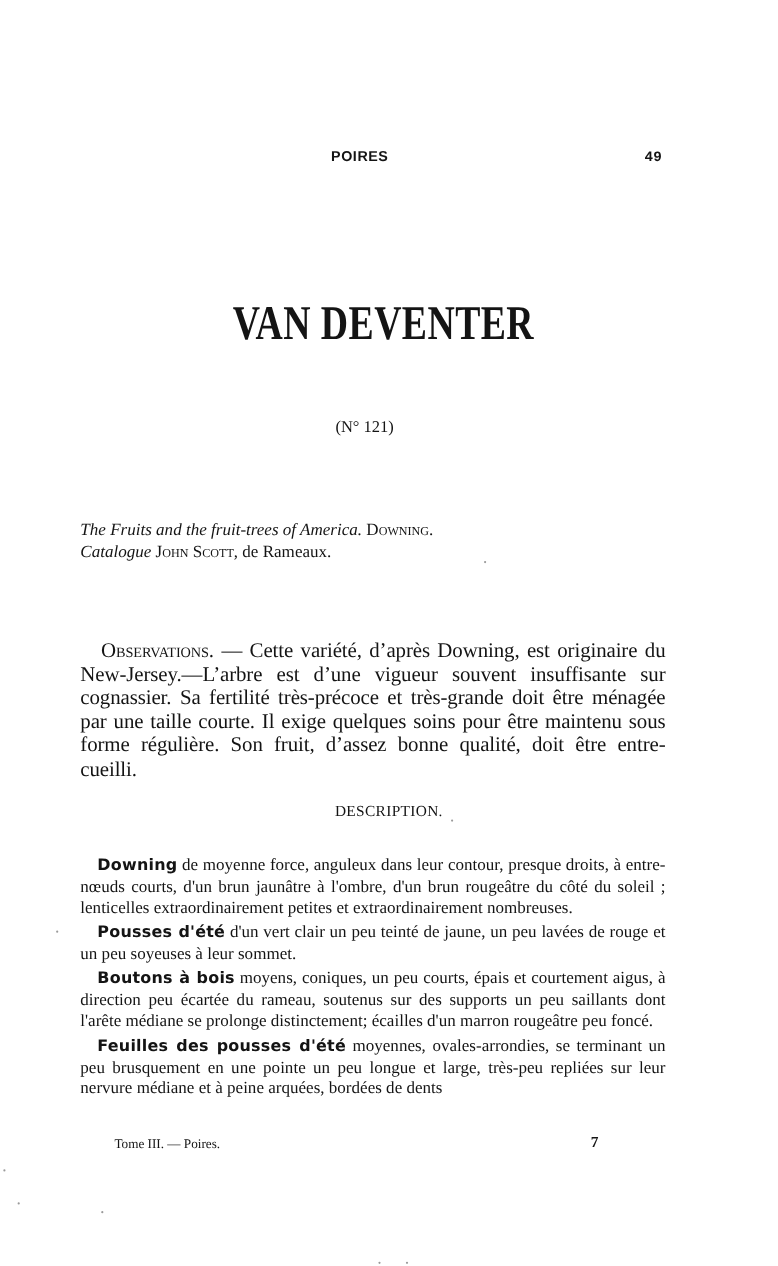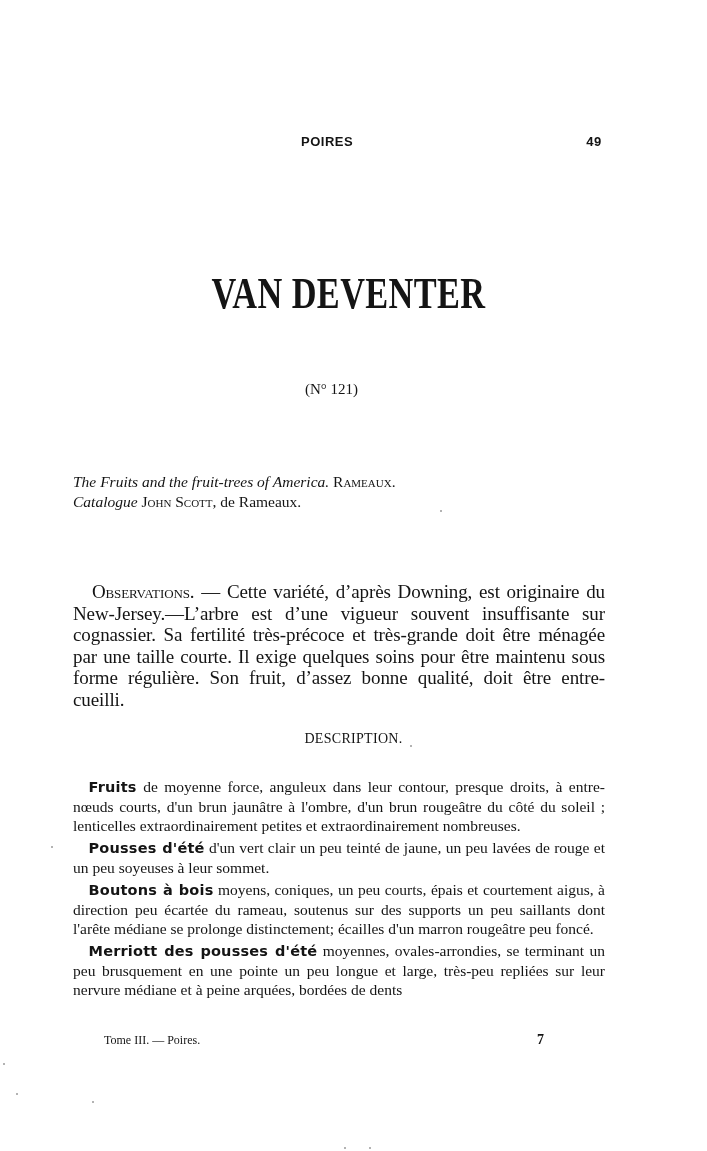--- a/index.html
+++ b/index.html
@@ -161,37 +161,37 @@
     <span class="page-number">49</span>
   </div>
 
   <h1 class="main-title" style="margin:0;">VAN DEVENTER</h1>
 
   <div class="variety-number">(N° 121)</div>
 
   <div class="references">
     <div class="ref-line">
       <span class="ref-italic">The Fruits and the fruit-trees of America.</span>
-      <span class="smallcaps">Rameaux.</span>
+      <span class="smallcaps">Downing.</span>
     </div>
     <div class="ref-line">
       <span class="ref-italic">Catalogue</span>
       <span class="smallcaps">John Scott</span><span>, de Rameaux.</span>
     </div>
   </div>
 
   <p class="observations" style="margin:0;"> <span class="obs-label">Observations.</span><span> — Cette variété, d’après Downing, est originaire du New-Jersey.—L’arbre est d’une vigueur souvent insuffisante sur cognassier. Sa fertilité très-précoce et très-grande doit être ménagée par une taille courte. Il exige quelques soins pour être maintenu sous forme régulière. Son fruit, d’assez bonne qualité, doit être entre-cueilli.</span></p>
 
   <h2 class="section-heading" style="margin:0;font-weight:normal;">DESCRIPTION.</h2>
 
   <div class="description">
-    <p class="desc-para"> <span class="desc-term">Fruits</span><span> de moyenne force, anguleux dans leur contour, presque droits, à entre-nœuds courts, d'un brun jaunâtre à l'ombre, d'un brun rougeâtre du côté du soleil ; lenticelles extraordinairement petites et extraordinairement nombreuses.</span></p>
+    <p class="desc-para"> <span class="desc-term">Downing</span><span> de moyenne force, anguleux dans leur contour, presque droits, à entre-nœuds courts, d'un brun jaunâtre à l'ombre, d'un brun rougeâtre du côté du soleil ; lenticelles extraordinairement petites et extraordinairement nombreuses.</span></p>
     <p class="desc-para"> <span class="desc-term">Pousses d'été</span><span> d'un vert clair un peu teinté de jaune, un peu lavées de rouge et un peu soyeuses à leur sommet.</span></p>
     <p class="desc-para"> <span class="desc-term">Boutons à bois</span><span> moyens, coniques, un peu courts, épais et courtement aigus, à direction peu écartée du rameau, soutenus sur des supports un peu saillants dont l'arête médiane se prolonge distinctement; écailles d'un marron rougeâtre peu foncé.</span></p>
-    <p class="desc-para"> <span class="desc-term">Merriott des pousses d'été</span><span> moyennes, ovales-arrondies, se terminant un peu brusquement en une pointe un peu longue et large, très-peu repliées sur leur nervure médiane et à peine arquées, bordées de dents</span></p>
+    <p class="desc-para"> <span class="desc-term">Feuilles des pousses d'été</span><span> moyennes, ovales-arrondies, se terminant un peu brusquement en une pointe un peu longue et large, très-peu repliées sur leur nervure médiane et à peine arquées, bordées de dents</span></p>
   </div>
 
   <div class="footer">
     <span class="footer-left">Tome III. — Poires.</span>
     <span class="footer-right">7</span>
   </div>
 
   <span class="speck" style="left:3px;top:1063px;"></span>
   <span class="speck" style="left:16px;top:1093px;"></span>
   <span class="speck" style="left:92px;top:1101px;"></span>

